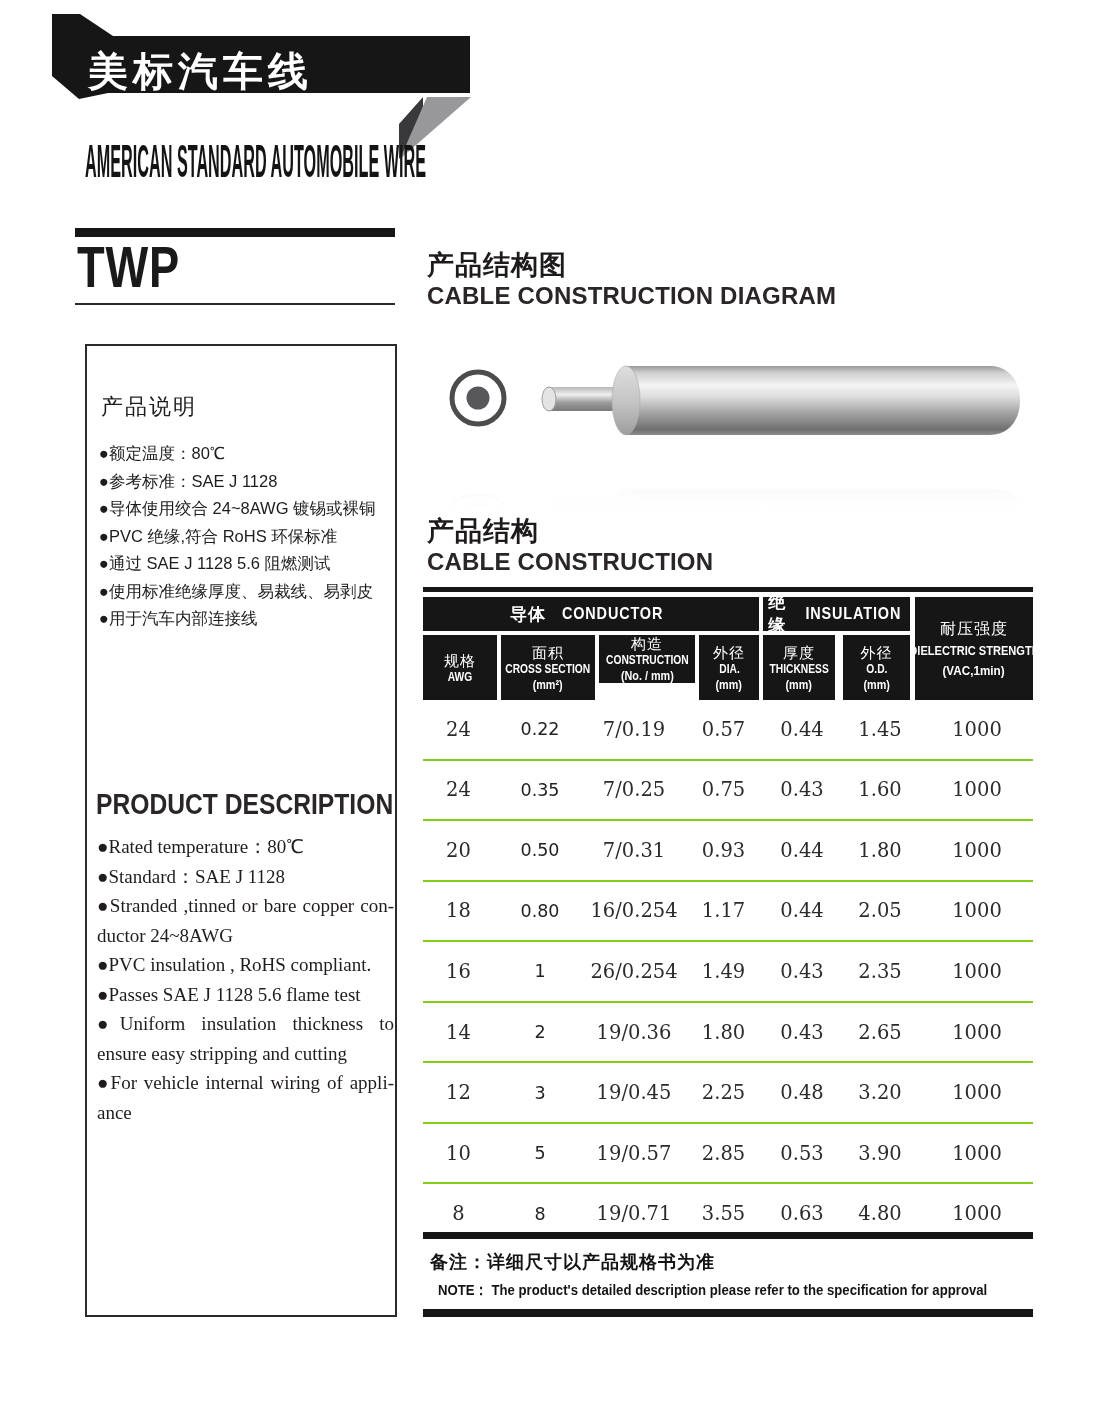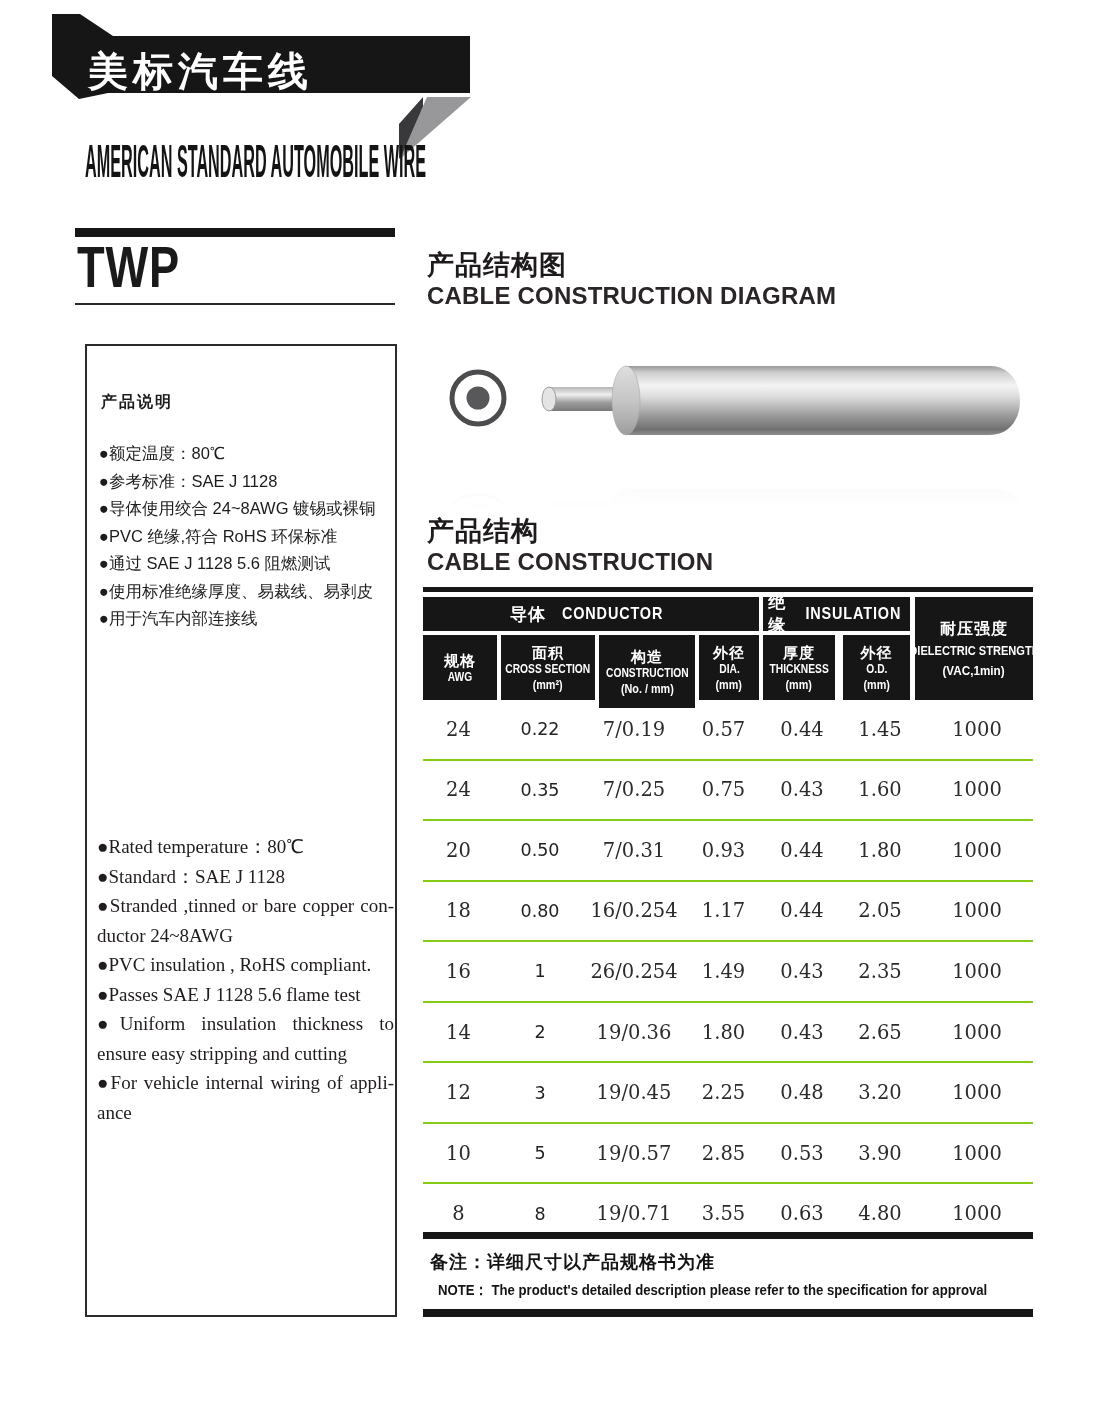--- a/index.html
+++ b/index.html
@@ -15,37 +15,37 @@
   .banner-en .xcond{transform:scaleX(0.345);}
 
   
   .twp-bar{left:75px;top:228px;width:320px;height:9px;background:#161616;}
   .twp{left:77px;top:233px;font-size:58px;font-weight:800;color:#1a1a1a;}
   .twp .xcond{transform:scaleX(0.78);letter-spacing:1px;}
   .twp-line{left:75px;top:303px;width:320px;height:2px;background:#2a2a2a;}
 
   
   .desc-box{left:85px;top:344px;width:308px;height:969px;border:2px solid #2b2b2b;}
-  .box-title-cn{left:101px;top:392px;font-size:16px;font-weight:bold;letter-spacing:2px;white-space:nowrap;}
+  .box-title-cn{left:101px;top:392px;font-size:22px;font-weight:normal;letter-spacing:2px;white-space:nowrap;}
   .cn-bullets{left:99px;top:440px;width:300px;font-size:16.5px;line-height:27.5px;}
   .cn-bullets div{white-space:nowrap;}
   .box-title-en{left:96px;top:788px;font-size:29px;font-weight:bold;color:#2a2527;}
   .box-title-en .xcond{transform:scaleX(0.85);}
   .en-bullets{left:97px;top:832px;width:297px;font-family:"Liberation Serif",serif;
               font-size:19px;line-height:29.5px;text-align:justify;color:#201c1d;}
 
   
   .h-cn{font-size:27px;font-weight:bold;letter-spacing:1px;color:#1e1a1b;white-space:nowrap;}
   .h-en{font-size:24px;font-weight:600;color:#2a2527;white-space:nowrap;letter-spacing:0.2px;}
 
   
   .tbar{left:423px;width:610px;background:#161616;}
   .thead-cell{position:absolute;background:#161616;color:#ffffff;display:flex;flex-direction:column;
               align-items:center;justify-content:center;text-align:center;}
-  .th-cn{font-size:15px;font-weight:bold;letter-spacing:1px;line-height:19px;white-space:nowrap;}
+  .th-cn{font-size:15px;font-weight:normal;letter-spacing:1px;line-height:19px;white-space:nowrap;}
   .th-en{font-size:12.5px;font-weight:bold;line-height:15px;}
   .th-en .xcond-c{transform:scaleX(0.82);}
   .th-unit{font-size:12px;font-weight:bold;line-height:16px;}
   .th-unit .xcond-c{transform:scaleX(0.9);}
   .tgroup{font-size:17px;font-weight:bold;letter-spacing:1px;}
   .tgroup .xcond-c{transform:scaleX(0.85);}
   .tbody{left:423px;top:700px;width:610px;}
   .trow{display:grid;grid-template-columns:71px 92px 96px 83px 74px 82px 112px;height:58.55px;
         align-items:center;font-family:"DejaVu Serif","Liberation Serif",serif;font-size:19.5px;color:#2b2b2b;}
   .trow:not(:last-child){border-bottom:2px solid #84cc16;}
@@ -81,20 +81,23 @@
   <div class="abs desc-box"></div>
   <div class="abs box-title-cn">产品说明</div>
   <div class="abs cn-bullets">
     <div>●额定温度：80℃</div>
     <div>●参考标准：SAE J 1128</div>
     <div>●导体使用绞合 24~8AWG 镀锡或裸铜</div>
     <div>●PVC 绝缘,符合 RoHS 环保标准</div>
     <div>●通过 SAE J 1128 5.6 阻燃测试</div>
     <div>●使用标准绝缘厚度、易裁线、易剥皮</div>
     <div>●用于汽车内部连接线</div>
+  </div>
+  <div class="abs box-title-en">
+    <span class="xcond">PRODUCT DESCRIPTION</span>
   </div>
   <div class="abs en-bullets">
     <div>●Rated temperature：80℃</div>
     <div>●Standard：SAE J 1128</div>
     <div>●Stranded ,tinned or bare copper con­ductor 24~8AWG</div>
     <div>●PVC insulation , RoHS compliant.</div>
     <div>●Passes SAE J 1128 5.6 flame test</div>
     <div>●Uniform insulation thickness to ensure easy stripping and cutting</div>
     <div>●For vehicle internal wiring of appli­ance</div>
   </div>
@@ -170,21 +173,21 @@
     </div>
     <div class="thead-cell" style="left:0;top:38px;width:74px;height:65px;">
       <span class="th-cn">规格</span>
       <span class="th-en"><span class="xcond-c">AWG</span></span>
     </div>
     <div class="thead-cell" style="left:78px;top:38px;width:94px;height:65px;">
       <span class="th-cn">面积</span>
       <span class="th-en"><span class="xcond-c">CROSS  SECTION</span></span>
       <span class="th-unit"><span class="xcond-c">(mm²)</span></span>
     </div>
-    <div class="thead-cell" style="left:176px;top:38px;width:96px;height:73px;">
+    <div class="thead-cell" style="left:176px;top:38px;width:96px;height:48px;">
       <span class="th-cn">构造</span>
       <span class="th-en"><span class="xcond-c">CONSTRUCTION</span></span>
       <span class="th-unit"><span class="xcond-c">(No. / mm)</span></span>
     </div>
     <div class="thead-cell" style="left:276px;top:38px;width:60px;height:65px;">
       <span class="th-cn">外径</span>
       <span class="th-en"><span class="xcond-c">DIA.</span></span>
       <span class="th-unit"><span class="xcond-c">(mm)</span></span>
     </div>
     <div class="thead-cell" style="left:340px;top:38px;width:72px;height:65px;">

